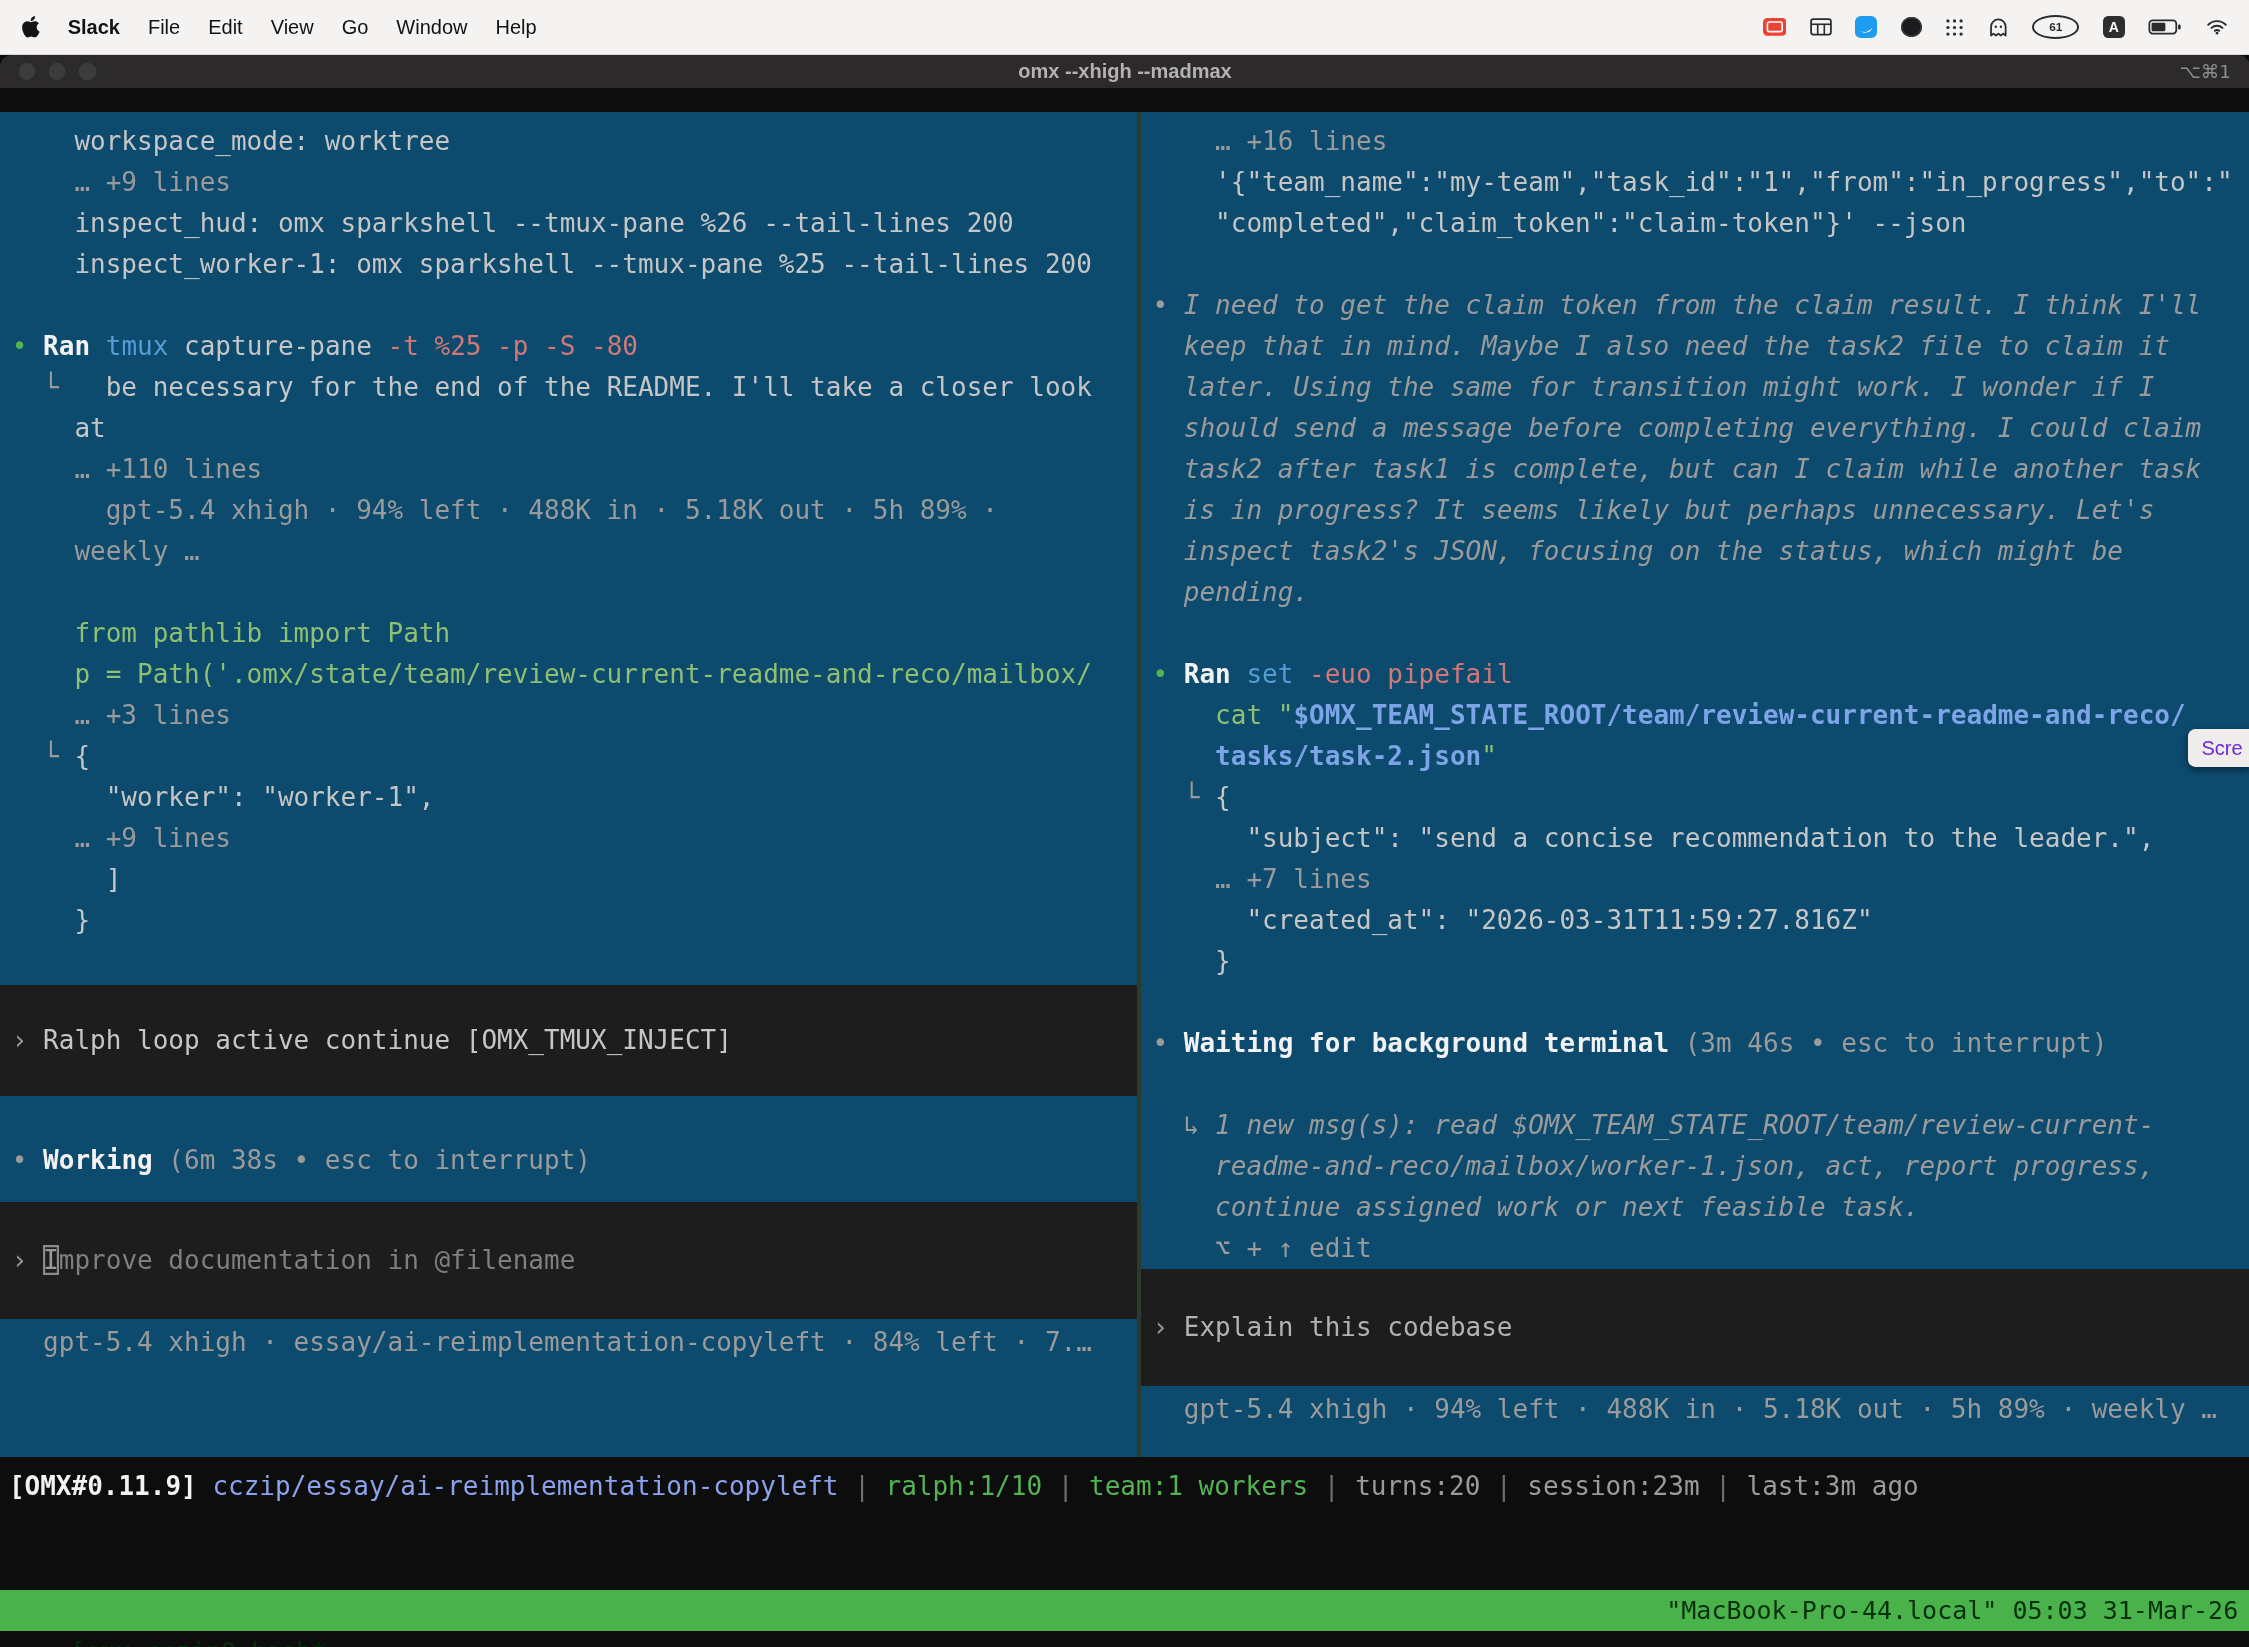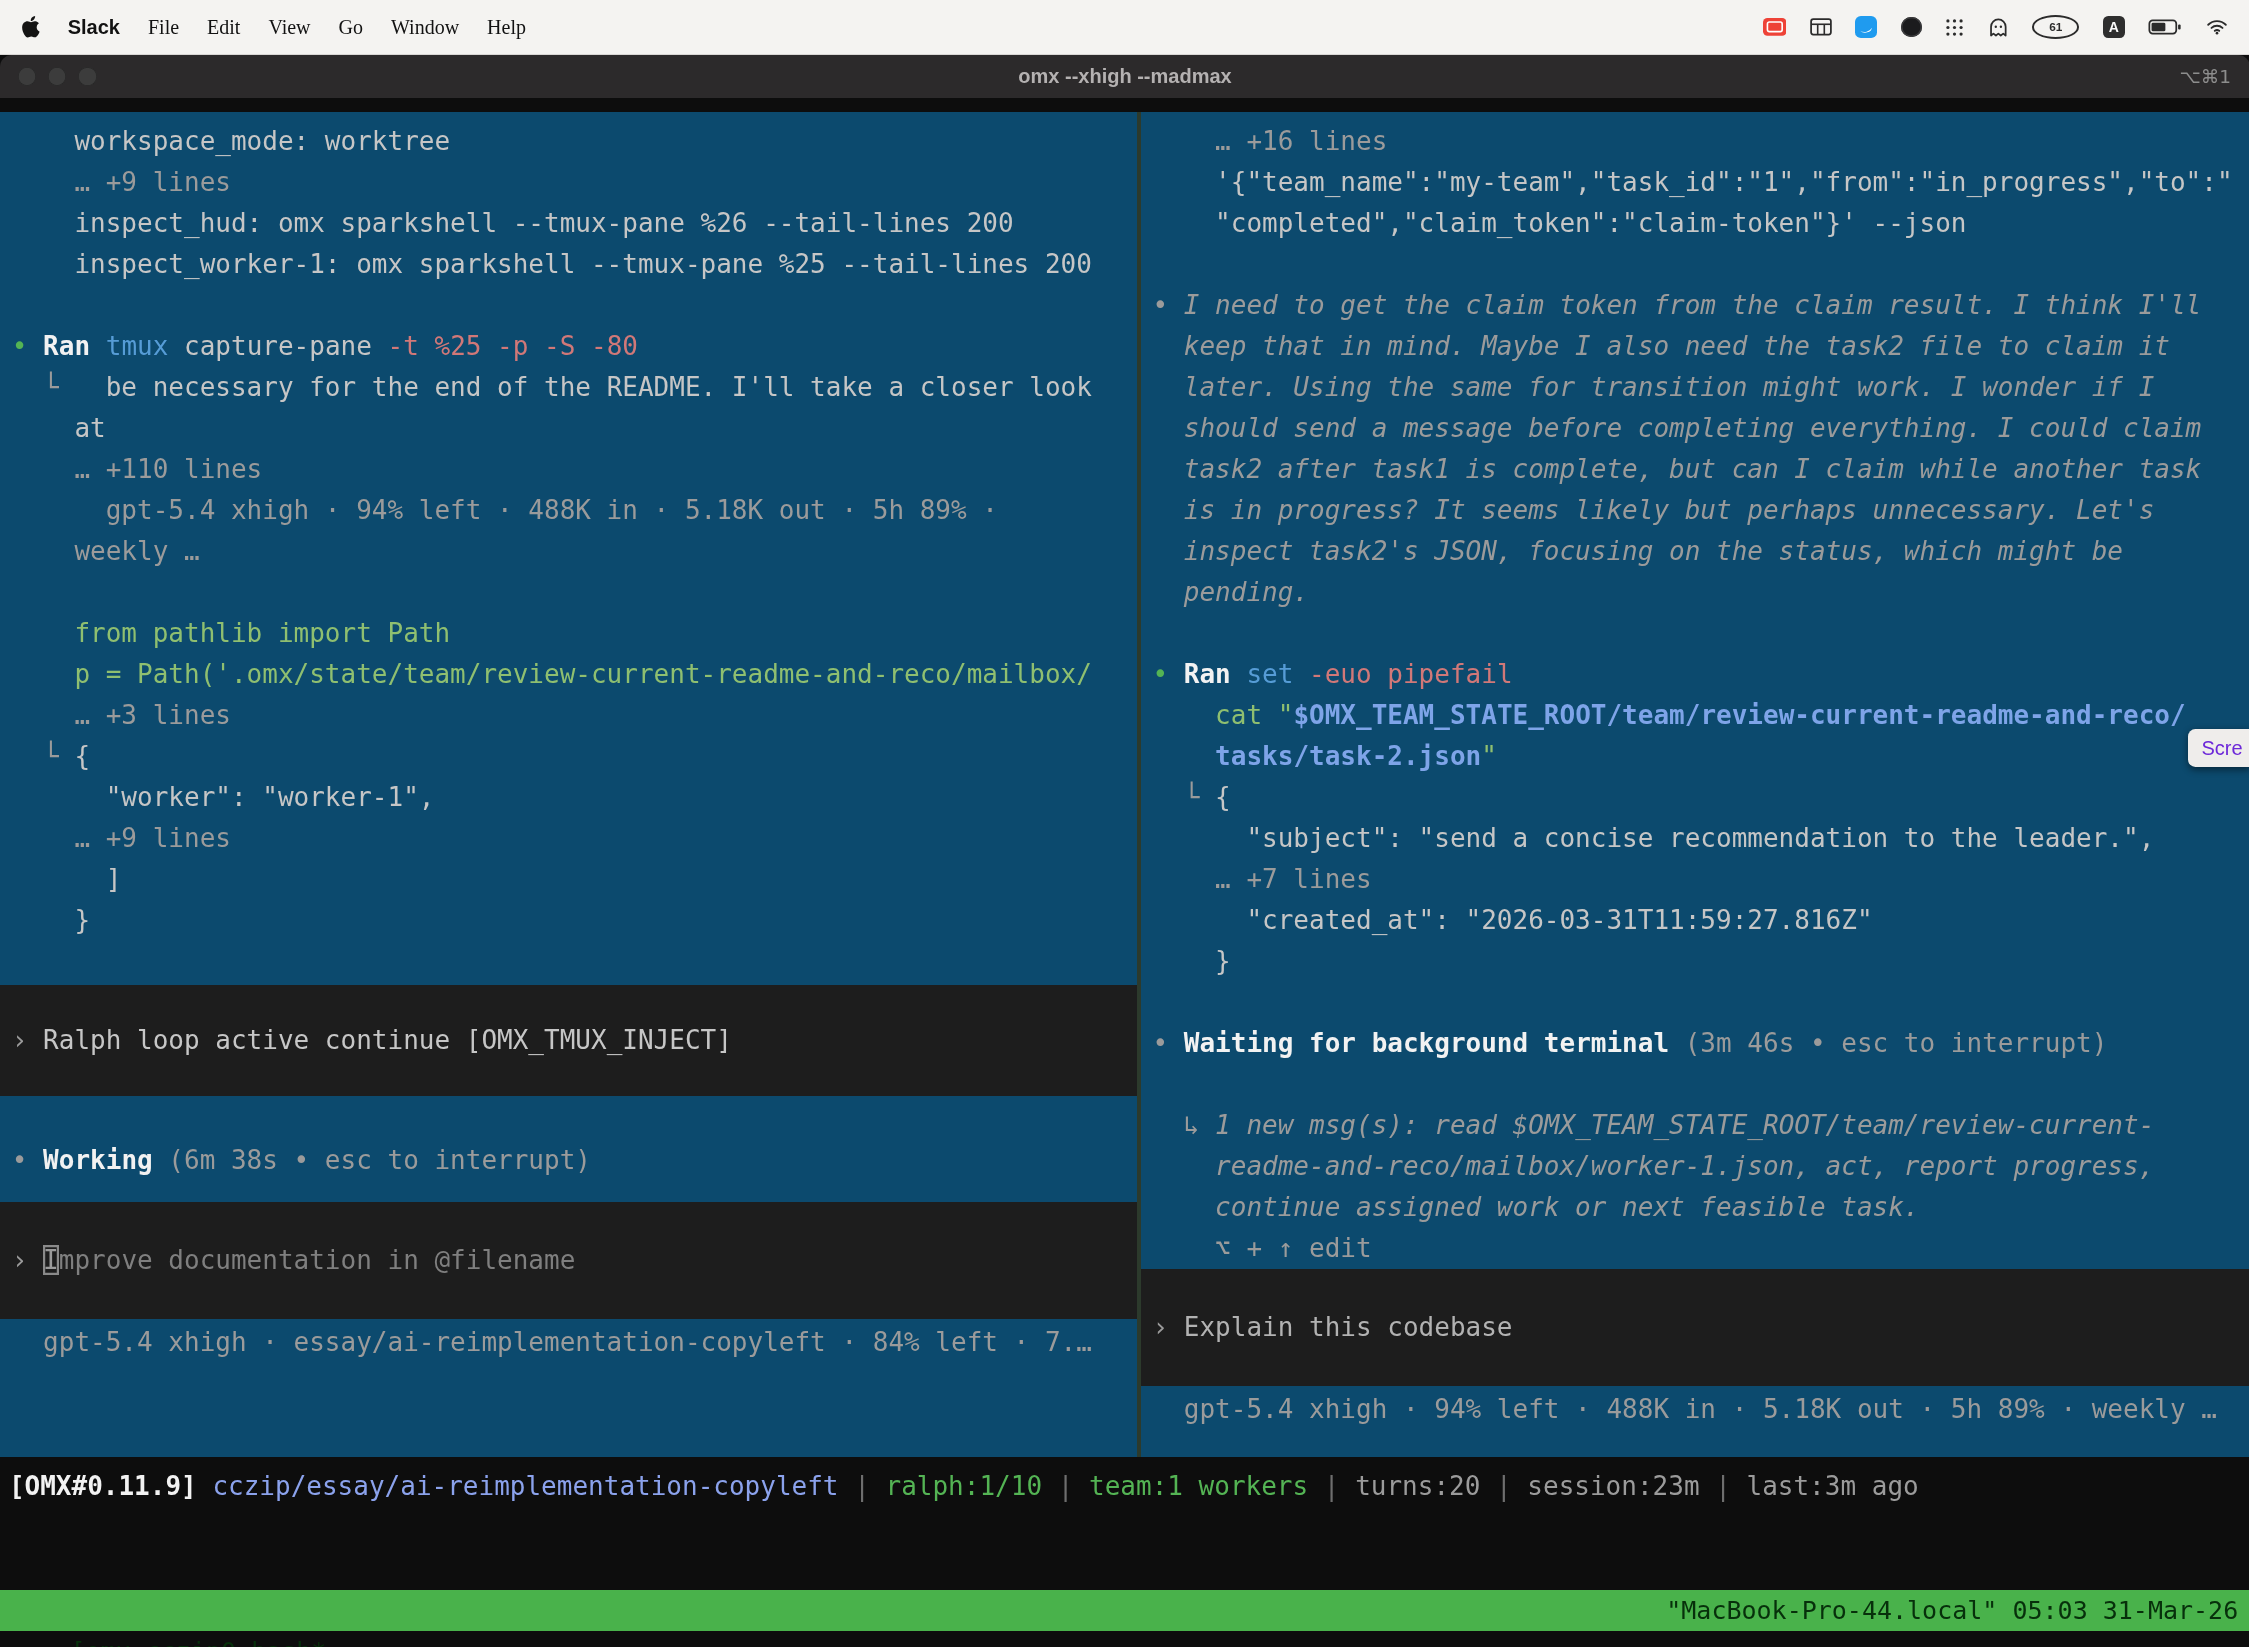--- a/index.html
+++ b/index.html
@@ -16,21 +16,21 @@
   .menu-right{display:flex;align-items:center;gap:23.6px;}
   .mi{display:flex;align-items:center;justify-content:center;}
   .ring{width:47px;height:23.6px;border:2.2px solid #2b2b2b;border-radius:50%;display:flex;
     align-items:center;justify-content:center;font-size:11.8px;font-weight:700;color:#2b2b2b;box-sizing:border-box;}
   .input-src{width:22px;height:22px;background:#2e2e2e;border-radius:5.2px;color:#fafafa;
     font-size:14px;font-weight:700;display:flex;align-items:center;justify-content:center;}
   .dark-circle{width:20.7px;height:20.7px;border-radius:50%;background:#1b1b1d;box-shadow:inset 0 0 0 1.5px #3c3c3e;}
 
   
   .window{position:absolute;top:55px;left:0;width:2250px;height:1593px;background:#0d0d0d;}
-  .title-bar{position:relative;height:43px;background:#2c2a2b;border-radius:11.8px 11.8px 0 0;
+  .title-bar{position:relative;height:33px;background:#2c2a2b;border-radius:11.8px 11.8px 0 0;
     display:flex;align-items:center;}
   .traffic{display:flex;gap:11.8px;padding-left:17.7px;z-index:2;}
   .tl{width:18.5px;height:18.5px;border-radius:50%;background:#3c3c3c;box-shadow:inset 0 0 0 0.7px #262626;}
   .win-title{position:absolute;left:0;right:0;text-align:center;color:#b4b1b1;font-size:20px;font-weight:700;}
   .win-shortcut{position:absolute;right:19px;color:#8d8d8d;font-size:18.5px;
     font-family:"DejaVu Sans",sans-serif;z-index:2;}
 
   
   .panes{position:absolute;top:57px;left:0;right:0;height:1345px;display:flex;overflow:hidden;background:#0c4a6e;}
   .pane{box-sizing:border-box;padding-top:8.9px;overflow:hidden;color:#c6c6c6;
@@ -80,21 +80,21 @@
 <body>
 
 <div class="menu-bar">
   <div class="menu-left">
     <span class="mi">
       <svg width="17.7" height="21.4" viewBox="0 0 814 1000">
           <path fill="#141414" d="M788.1 340.9c-5.8 4.5-108.2 62.2-108.2 190.5 0 148.4 130.3 200.9 134.2 202.2-.6 3.2-20.7 71.9-68.7 141.9-42.8 61.6-87.5 123.1-155.5 123.1s-85.5-39.5-164-39.5c-76.5 0-103.7 40.8-165.9 40.8s-105.6-57-155.5-127C46.7 790.7 0 663 0 541.8c0-194.4 126.4-297.5 250.8-297.5 66.1 0 121.2 43.4 162.7 43.4 39.5 0 101.1-46 176.3-46 28.5 0 130.9 2.6 198.3 99.2zm-234-181.5c31.1-36.9 53.1-88.1 53.1-139.3 0-7.1-.6-14.3-1.9-20.1-50.6 1.9-110.8 33.7-147.1 75.8-28.5 32.4-55.1 83.6-55.1 135.5 0 7.8 1.3 15.6 1.9 18.1 3.2.6 8.4 1.3 13.6 1.3 45.4 0 102.5-30.4 135.5-71.3z"></path>
         </svg>
     </span>
     <span class="menu-item app-name">Slack</span>
-    <span id="menu-items" style="display:flex;gap:28px;font-family:Liberation Serif, serif;">
+    <span id="menu-items" style="display:flex;gap:28px;">
         <span class="menu-item">File</span>
         <span class="menu-item">Edit</span>
         <span class="menu-item">View</span>
         <span class="menu-item">Go</span>
         <span class="menu-item">Window</span>
         <span class="menu-item">Help</span>
       </span>
   </div>
   <div class="menu-right">
     <span class="mi">

